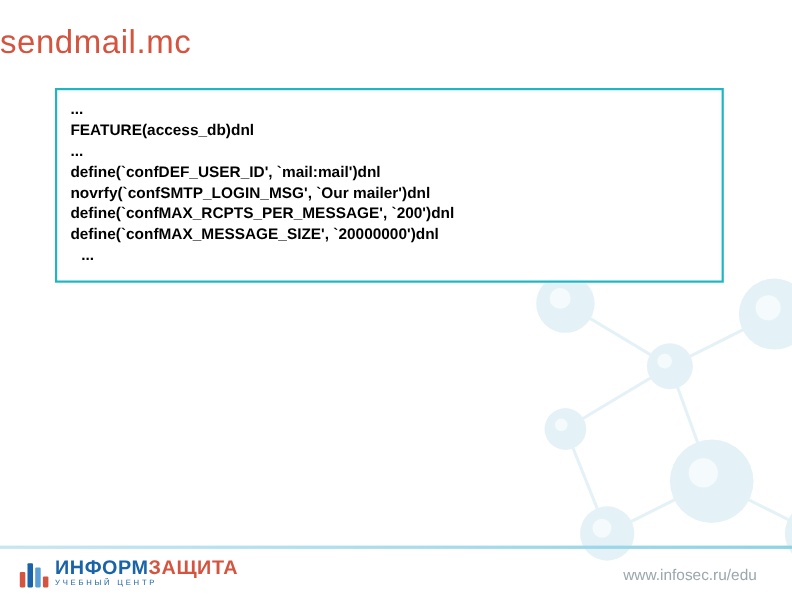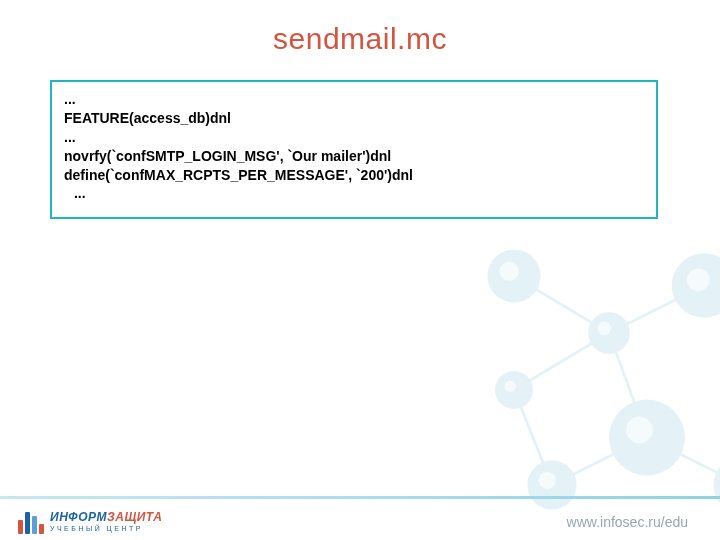--- a/index.html
+++ b/index.html
@@ -19,21 +19,21 @@
     width: 380px;
     height: 380px;
     opacity: 0.55;
     pointer-events: none;
   }
   .title {
     position: absolute;
     top: 22px;
     left: 0;
     width: 720px;
-    text-align: center;
+    text-align: left;
     font-size: 30px;
     font-weight: 400;
     color: #d4543f;
     letter-spacing: 0.5px;
   }
   .code-box {
     position: absolute;
     left: 50px;
     top: 80px;
     width: 608px;
@@ -85,24 +85,23 @@
     position: absolute;
     width: 5px;
     border-radius: 1px;
   }
   .logo-text {
     display: flex;
     flex-direction: column;
     line-height: 1;
   }
   .logo-line1 {
-    font-size: 12px;
+    font-size: 18px;
     font-weight: 700;
     letter-spacing: 0.5px;
-    font-style: italic;
   }
   .logo-line1 .p1 { color: #1a63a8; }
   .logo-line1 .p2 { color: #d4543f; }
   .logo-line2 {
     font-size: 7px;
     letter-spacing: 2.5px;
     color: #1a63a8;
     margin-top: 2px;
   }
   .url {
@@ -145,22 +144,24 @@
     <circle cx="116" cy="196" r="6"></circle>
   </g>
 </svg>
 
 <div class="title">sendmail.mc</div>
 
 <div class="code-box">
   <div class="code-line">...</div>
   <div class="code-line">FEATURE(access_db)dnl</div>
   <div class="code-line">...</div>
+  <div class="code-line">define(`confDEF_USER_ID', `mail:mail')dnl</div>
   <div class="code-line">novrfy(`confSMTP_LOGIN_MSG', `Our mailer')dnl</div>
   <div class="code-line">define(`confMAX_RCPTS_PER_MESSAGE', `200')dnl</div>
+  <div class="code-line">define(`confMAX_MESSAGE_SIZE', `20000000')dnl</div>
   <div class="code-line indent"> ...</div>
 </div>
 
 <div class="footer">
   <div class="footer-line"></div>
 
   <div class="logo">
     <div class="logo-mark">
       <div class="bar" style="left:0;bottom:0;height:14px;background:#d4543f"></div>
       <div class="bar" style="left:7px;bottom:0;height:22px;background:#1a63a8"></div>

